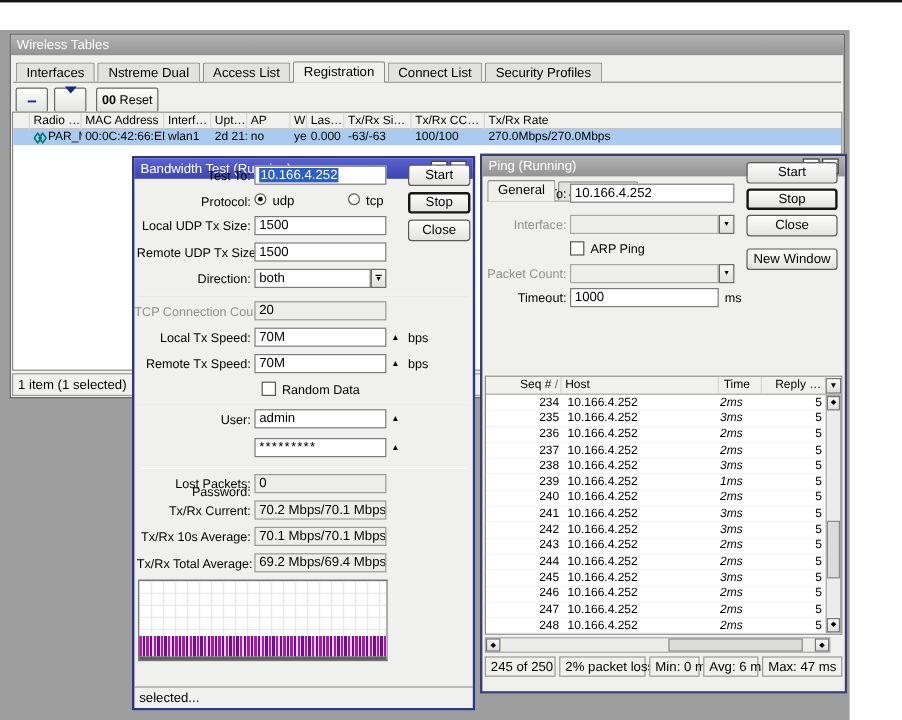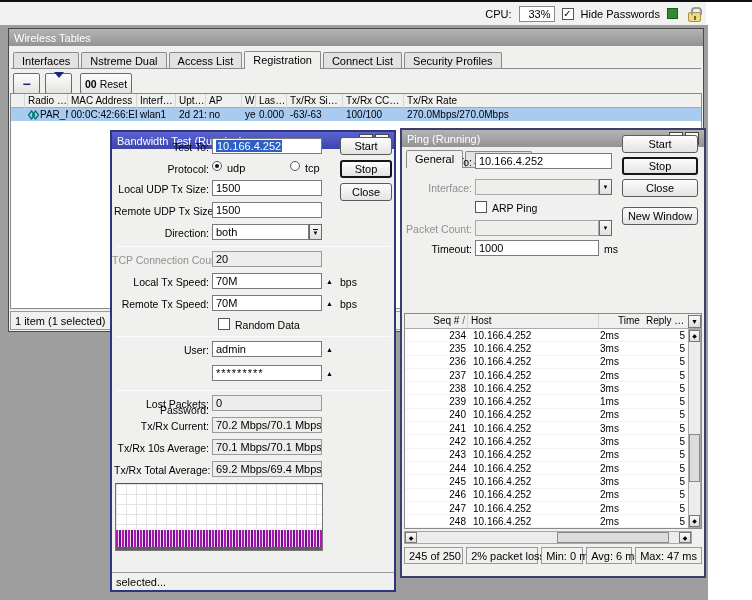--- a/index.html
+++ b/index.html
@@ -64,21 +64,21 @@
   .th { position:absolute; top:0; height:14px; font-size:10px; padding:1px 0 0 3px; border-right:1px solid #d6d6d6;
         white-space:nowrap; overflow:hidden; text-overflow:ellipsis; }
   .trow { position:absolute; left:0; right:0; height:13px; font-size:10px; }
   .td { position:absolute; top:0; height:13px; padding:0 0 0 3px; white-space:nowrap; overflow:hidden; display:flex; align-items:center; }
   .td.num { justify-content:flex-end; padding:0 3px 0 0; }
 
   
   .prow { display:flex; height:13.3px; align-items:center; font-size:10px; border-bottom:1px solid #f4f4f4; }
   .pc-seq { width:63px; text-align:right; padding-right:2px; }
   .pc-host { width:130px; padding-left:5px; }
-  .pc-time { width:44px; padding-left:2px; }
+  .pc-time { width:44px; padding-left:2px;font-style:italic; }
   .pc-size { width:45px; text-align:right; padding-right:2px; }
 
   .scroll { position:absolute; background:#ececea; border:1px solid #a8a8a8; }
   .sarrow { position:absolute; width:12px; height:12px; background:linear-gradient(180deg,#fafafa,#ddd);
             border:1px solid #777; display:flex; align-items:center; justify-content:center; font-size:6px; line-height:1; }
   .sthumb { position:absolute; background:#dcdcda; border:1px solid #8a8a8a; }
 
   .chart { position:absolute; background:#fff; border:1px solid #777; border-top-color:#555;
            background-image:linear-gradient(#e3e3e3 1px,transparent 1px),linear-gradient(90deg,#e3e3e3 1px,transparent 1px);
            background-size:10px 10px; }
@@ -97,30 +97,20 @@
   .funnel-tri { width:0; height:0; border-left:5px solid transparent; border-right:5px solid transparent;
                 border-top:6px solid #1a2a7a; }
   .funnel-stem { width:3px; height:4px; background:#1a2a7a; margin:-1px auto 0 auto; }
 </style>
 </head>
 <body>
 
 <div class="screen">
   <div class="topline"></div>
 
-  <div class="topbar">
-    <span>CPU:</span>
-    <span class="cpu-box">33%</span>
-    <span class="cb">
-        <span>✓</span>
-      </span>
-    <span>Hide Passwords</span>
-    <span class="green-sq"></span>
-    <span class="lock"></span>
-  </div>
 
   <div class="mdi"></div>
 
   <div class="window" style="left:8px;top:28px;width:696px;height:304px;border:1px solid #4a4a4a;">
     <div class="titlebar inactive">
       <span>Wireless Tables</span>
     </div>
     <div class="tabbar" style="left:2px;right:2px;top:21px;height:19px;padding-left:2px;">
       <span class="tab">Interfaces</span>
       <span class="tab">Nstreme Dual</span>
@@ -222,21 +212,21 @@
 
     <span class="btn" style="left:220px;top:5px;width:76px;height:18px;">Start</span>
     <span class="btn default" style="left:220px;top:27px;width:76px;height:18px;">Stop</span>
     <span class="btn" style="left:220px;top:49px;width:76px;height:18px;">Close</span>
     <span class="btn" style="left:220px;top:77px;width:76px;height:18px;text-align:right;">New Window</span>
 
     <div class="wtable" style="left:2px;width:298px;top:183px;height:216px;">
       <div class="thead" style="height:15px;">
         <span class="th" style="left:0;width:63px;text-align:right;padding-right:2px;"><span>Seq #</span> <span style="color:#666">/</span></span>
         <span class="th" style="left:63px;width:131px;">Host</span>
-        <span class="th" style="left:210px;width:44px;">Time</span>
+        <span class="th" style="left:186px;width:44px;text-align:center;">Time</span>
         <span class="th" style="left:238px;width:46px;">Reply Size</span>
         <span class="sarrow" style="left:283px;top:1px;width:13px;height:13px;">
             <span style="font-size:7px;">▼</span>
           </span>
       </div>
       <div style="position:absolute;left:0;top:15px;right:13px;bottom:0;overflow:hidden;">
           <div class="prow">
           <span class="pc-seq">234</span>
           <span class="pc-host">10.166.4.252</span>
           <span class="pc-time">2ms</span>

